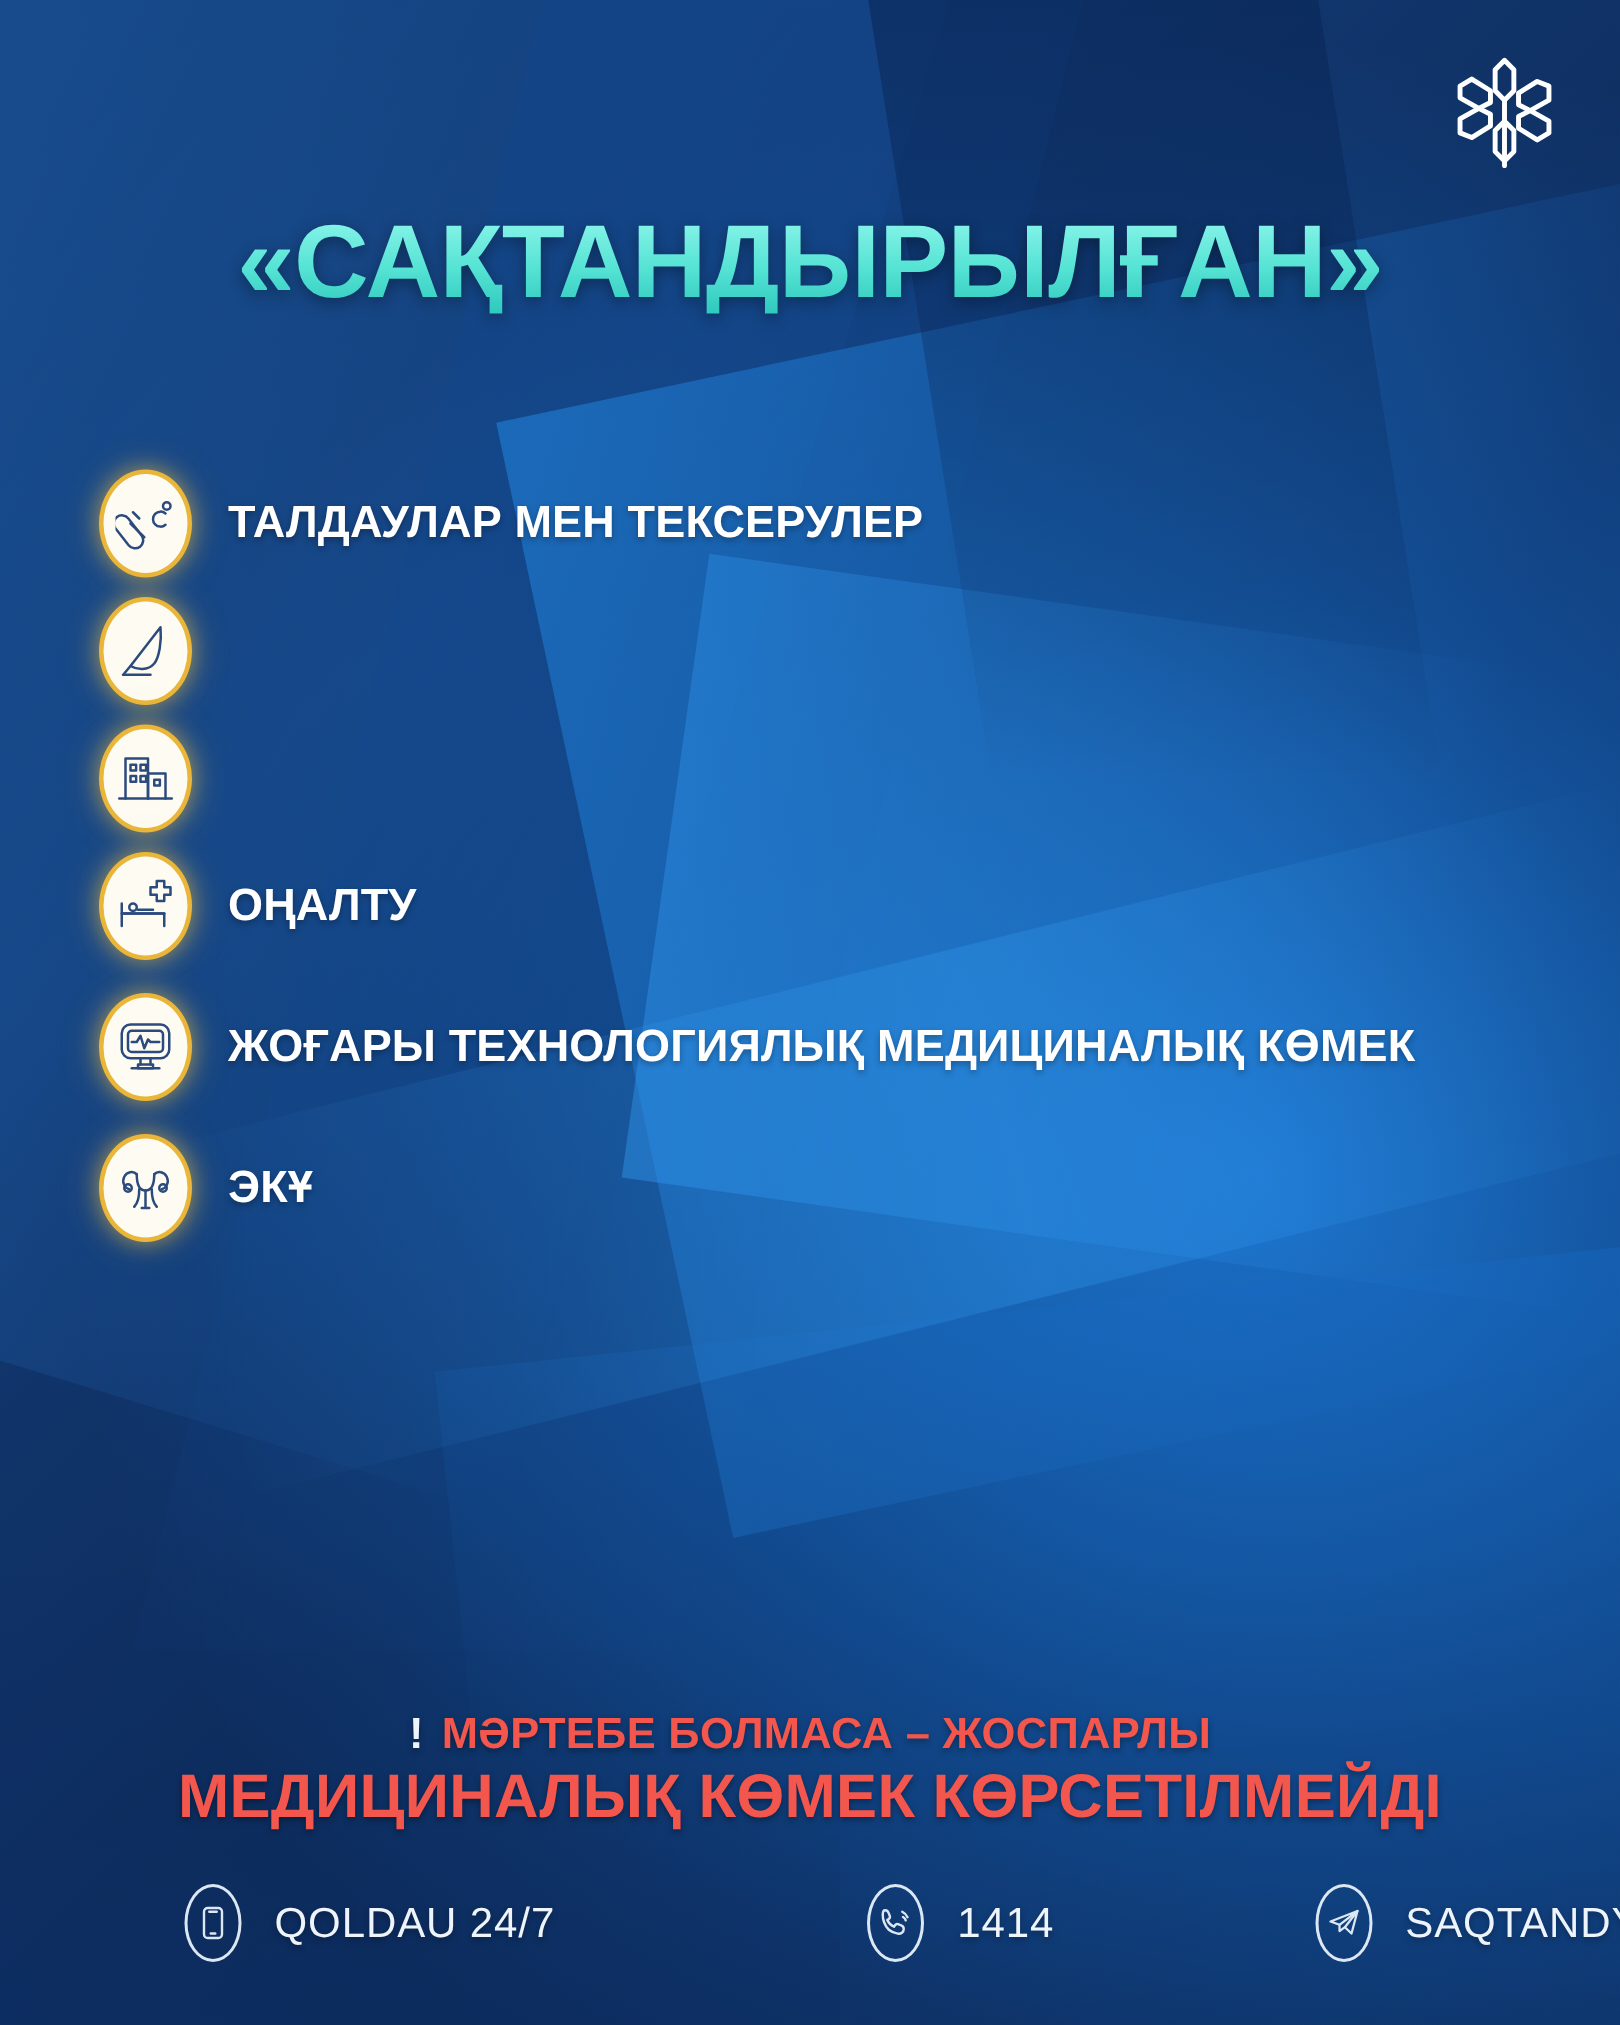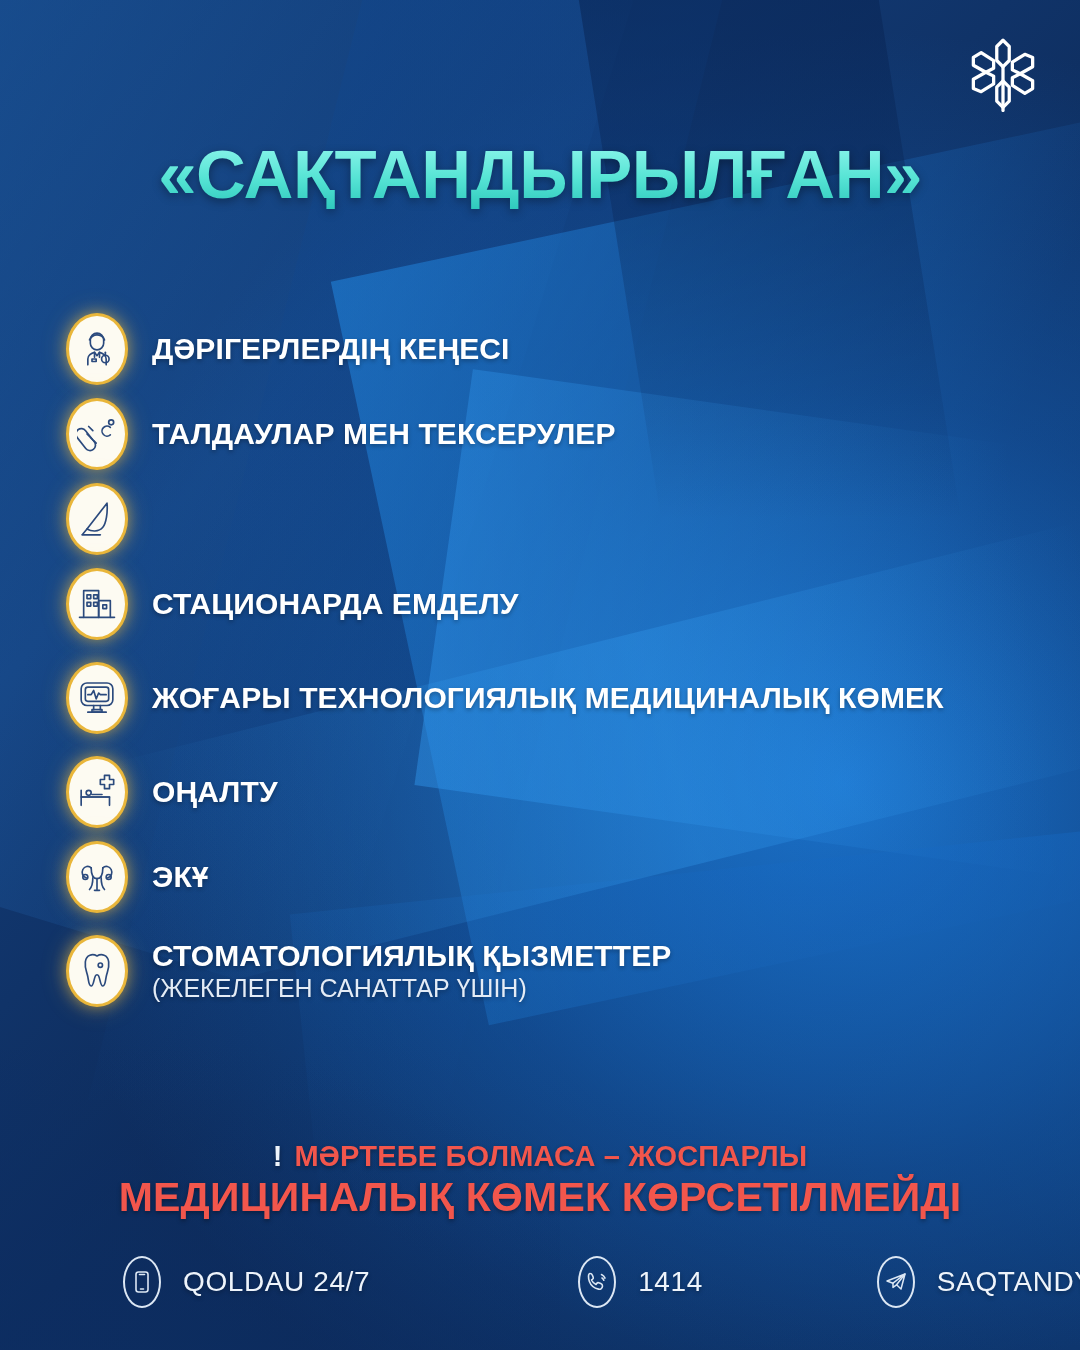--- a/index.html
+++ b/index.html
@@ -193,36 +193,20 @@
       <path d="M50 42 L50 98"></path>
     </svg>
   </div>
 
   <div id="title-block">
     <div class="title-line" id="title-line-1">«САҚТАНДЫРЫЛҒАН»</div>
   </div>
 
   <div id="benefits">
 
-    <div class="benefit">
-      <div class="bullet-icon">
-        <svg viewBox="0 0 48 48" fill="none" stroke="#2b4a7d" stroke-width="2" stroke-linecap="round" stroke-linejoin="round">
-          <path d="M16 13a8 8 0 0 1 16 0v4a8 8 0 0 1-16 0z"></path>
-          <path d="M15 13c2-4 6-6 9-6s8 2 9 6"></path>
-          <path d="M13 43v-7c0-4 4-7 8-8l3 4 3-4c4 1 8 4 8 8v7"></path>
-          <path d="M21 28v6M27 28v6"></path>
-          <path d="M18 36h5v3h-5z"></path>
-          <circle cx="34" cy="36" r="4.5"></circle>
-          <path d="M34 32v-4"></path>
-        </svg>
-      </div>
-      <div class="benefit-text">
-        <div class="benefit-label">ДӘРІГЕРЛЕРДІҢ КЕҢЕСІ</div>
-      </div>
-    </div>
 
     <div class="benefit">
       <div class="bullet-icon">
         <svg viewBox="0 0 48 48" fill="none" stroke="#2b4a7d" stroke-width="2" stroke-linecap="round" stroke-linejoin="round">
           <rect x="4" y="16" width="13" height="30" rx="6.5" transform="rotate(-38 10 31)"></rect>
           <path d="M14 15l5 5"></path>
           <path d="M12 24l3 3M16 28l3 3M20 32l3 3"></path>
           <path d="M40 16a6 6 0 1 0 0 9"></path>
           <circle cx="41" cy="10" r="3"></circle>
         </svg>
@@ -248,53 +232,50 @@
           <path d="M8 40V8h18v32"></path>
           <path d="M26 40V20h14v20"></path>
           <rect x="12" y="13" width="4.5" height="4.5"></rect>
           <rect x="20" y="13" width="4.5" height="4.5"></rect>
           <rect x="12" y="22" width="4.5" height="4.5"></rect>
           <rect x="20" y="22" width="4.5" height="4.5"></rect>
           <rect x="31" y="25" width="4.5" height="4.5"></rect>
           <path d="M3 40h42"></path>
         </svg>
       </div>
+    </div>
+
+    <div class="benefit">
+      <div class="bullet-icon">
+        <svg viewBox="0 0 48 48" fill="none" stroke="#2b4a7d" stroke-width="2" stroke-linecap="round" stroke-linejoin="round">
+          <path d="M33 4h6v5h5v6h-5v5h-6v-5h-5V9h5z"></path>
+          <path d="M5 22v18M5 30h34v10M39 30v10"></path>
+          <path d="M5 30h34"></path>
+          <circle cx="14" cy="25" r="3"></circle>
+          <path d="M18 27h12"></path>
+        </svg>
+      </div>
       <div class="benefit-text">
-        <div class="benefit-label">СТАЦИОНАРДА ЕМДЕЛУ</div>
+        <div class="benefit-label">ОҢАЛТУ</div>
       </div>
     </div>
 
     <div class="benefit tall">
       <div class="bullet-icon">
         <svg viewBox="0 0 48 48" fill="none" stroke="#2b4a7d" stroke-width="2" stroke-linecap="round" stroke-linejoin="round">
           <rect x="5" y="6" width="38" height="27" rx="7"></rect>
           <rect x="10" y="11" width="28" height="17" rx="3"></rect>
           <path d="M13 20h4l3-5 3 10 3-7 2 2h7"></path>
           <path d="M20 33v5M28 33v5"></path>
           <path d="M13 41h22"></path>
           <path d="M18 38h12v3H18z"></path>
         </svg>
       </div>
       <div class="benefit-text">
         <div class="benefit-label">ЖОҒАРЫ ТЕХНОЛОГИЯЛЫҚ МЕДИЦИНАЛЫҚ КӨМЕК</div>
-      </div>
-    </div>
-
-    <div class="benefit">
-      <div class="bullet-icon">
-        <svg viewBox="0 0 48 48" fill="none" stroke="#2b4a7d" stroke-width="2" stroke-linecap="round" stroke-linejoin="round">
-          <path d="M33 4h6v5h5v6h-5v5h-6v-5h-5V9h5z"></path>
-          <path d="M5 22v18M5 30h34v10M39 30v10"></path>
-          <path d="M5 30h34"></path>
-          <circle cx="14" cy="25" r="3"></circle>
-          <path d="M18 27h12"></path>
-        </svg>
-      </div>
-      <div class="benefit-text">
-        <div class="benefit-label">ОҢАЛТУ</div>
       </div>
     </div>
 
     <div class="benefit">
       <div class="bullet-icon">
         <svg viewBox="0 0 48 48" fill="none" stroke="#2b4a7d" stroke-width="2" stroke-linecap="round" stroke-linejoin="round">
           <path d="M17 13c0 8 2 13 7 13s7-5 7-13"></path>
           <path d="M19 25c0 7-1 11-4 14M29 25c0 7 1 11 4 14"></path>
           <path d="M24 26v13"></path>
           <path d="M21 40h6"></path>
@@ -303,32 +284,20 @@
           <circle cx="10" cy="24" r="3"></circle>
           <circle cx="38" cy="24" r="3"></circle>
         </svg>
       </div>
       <div class="benefit-text">
         <div class="benefit-label">ЭКҰ</div>
       </div>
     </div>
 
 
-    <div class="benefit tall">
-      <div class="bullet-icon">
-        <svg viewBox="0 0 48 48" fill="none" stroke="#2b4a7d" stroke-width="2" stroke-linecap="round" stroke-linejoin="round">
-          <path d="M24 6c-5-3-13-2-14 7-1 8 2 12 3 18 1 5 1 11 4 11s3-8 5-12c1-2 3-2 4 0 2 4 2 12 5 12s3-6 4-11c1-6 4-10 3-18-1-9-9-10-14-7z"></path>
-          <circle cx="28" cy="17" r="2.6"></circle>
-        </svg>
-      </div>
-      <div class="benefit-text">
-        <div class="benefit-label">СТОМАТОЛОГИЯЛЫҚ ҚЫЗМЕТТЕР</div>
-        <div class="benefit-sub">(ЖЕКЕЛЕГЕН САНАТТАР ҮШІН)</div>
-      </div>
-    </div>
 
   </div>
 
   <div id="warning">
     <div id="warning-line-1"><span id="warning-mark">!</span><span>МӘРТЕБЕ БОЛМАСА – ЖОСПАРЛЫ</span></div>
     <div id="warning-line-2">МЕДИЦИНАЛЫҚ КӨМЕК КӨРСЕТІЛМЕЙДІ</div>
   </div>
 
   <div id="footer">
 

